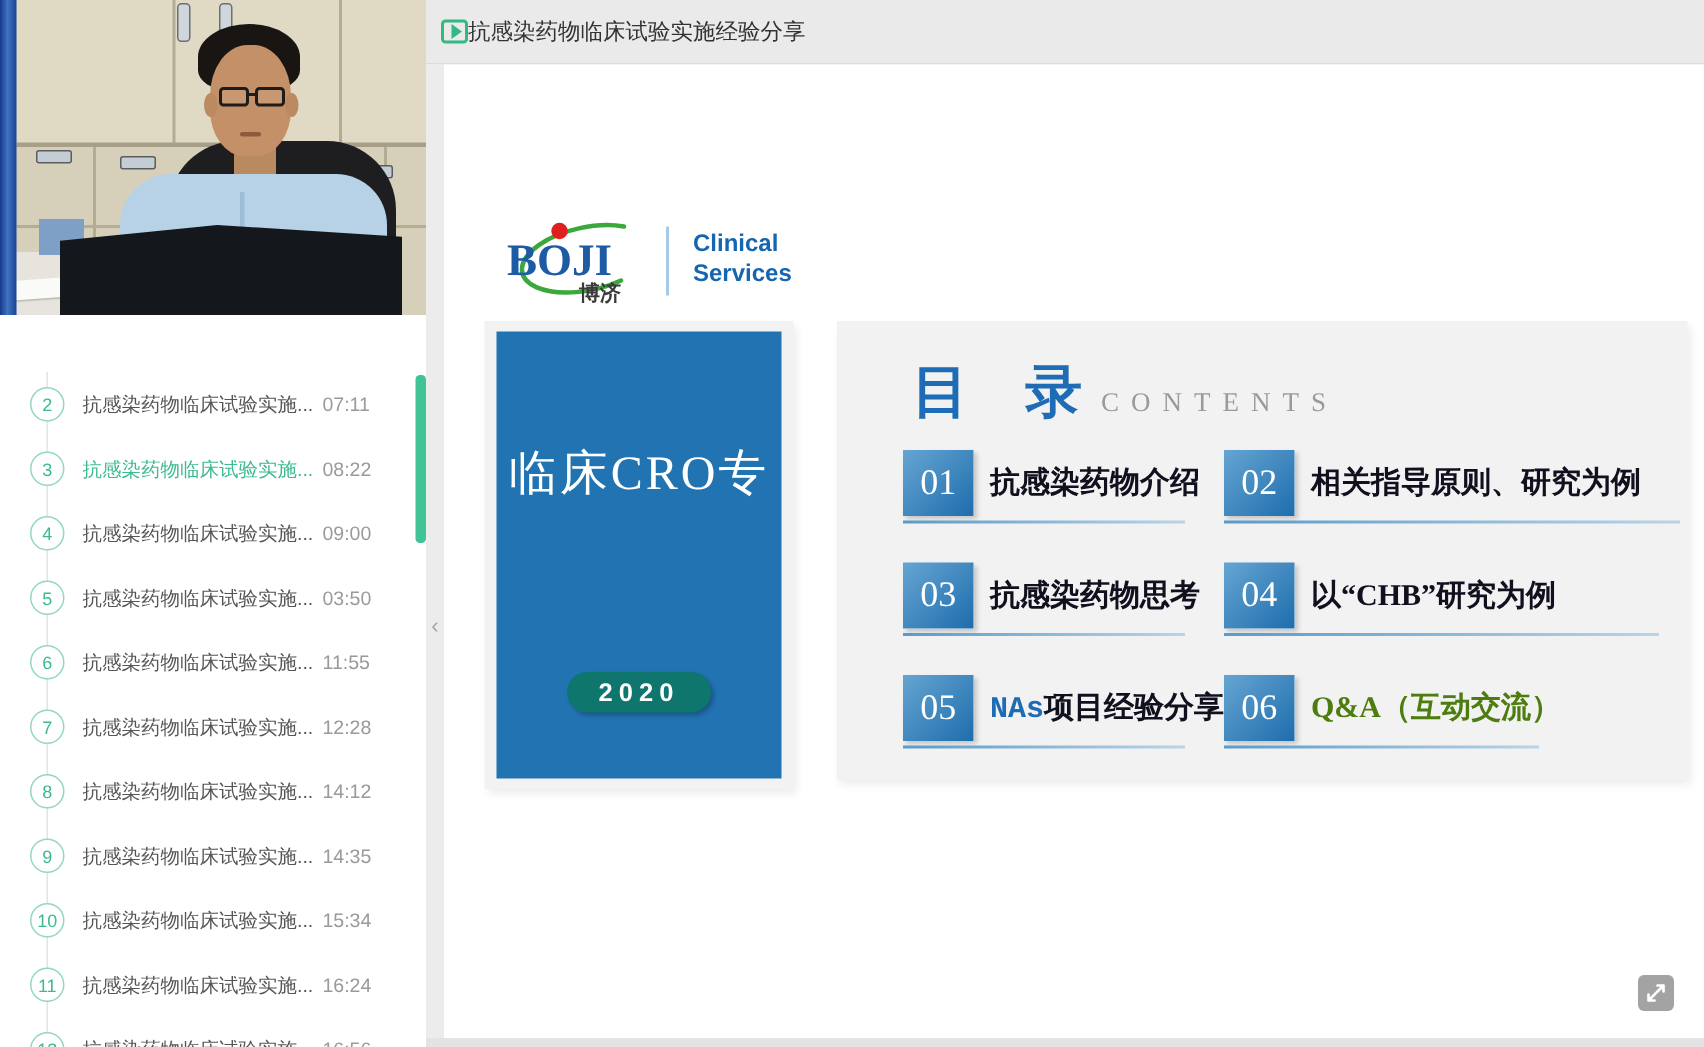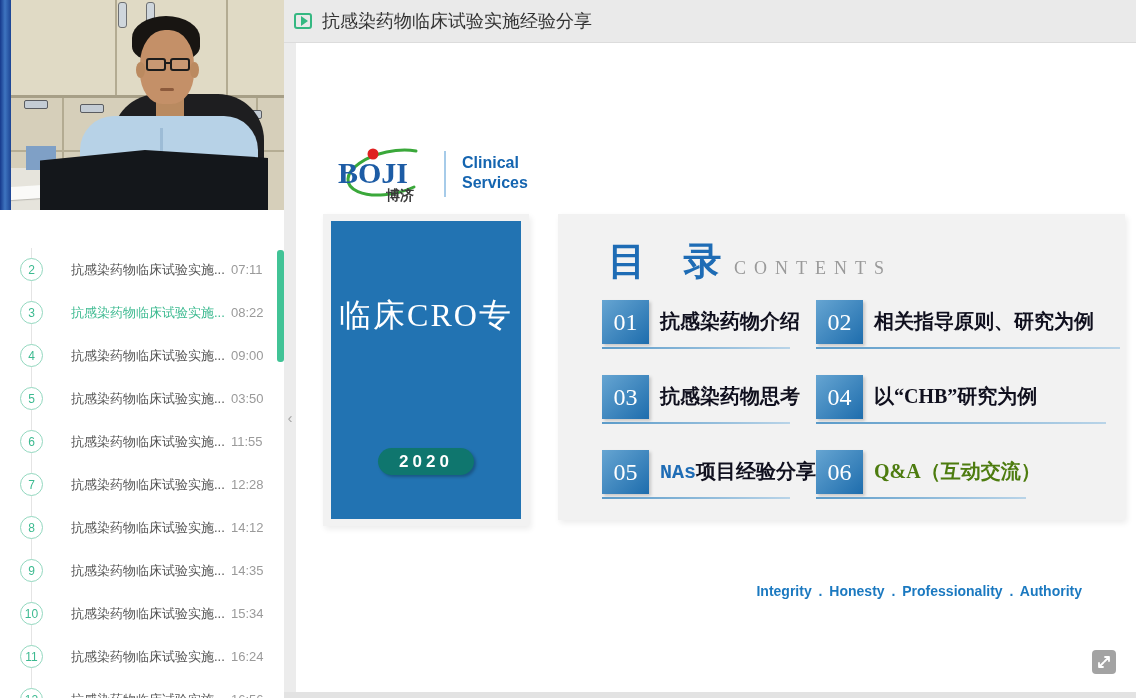--- a/index.html
+++ b/index.html
@@ -41,32 +41,32 @@
   .tabs { position:absolute; left:0; top:210px; width:284px; height:38px; display:flex; background:#f3f3f3; }
   .tab { flex:1; display:flex; align-items:center; justify-content:center; font-size:14px; color:#444; cursor:pointer; }
   .tab.active { background:#fff; color:#3cba90; }
 
   
   .chapters { position:absolute; left:0; top:248px; width:284px; height:450px; background:#fff; overflow:hidden; }
   .ch-row { position:absolute; left:0; width:284px; height:43px; display:flex; align-items:center; cursor:pointer; }
   .ch-line { position:absolute; left:31px; top:0; width:1px; height:43px; background:#e4e4e4; }
   .ch-num { position:relative; margin-left:20px; width:23px; height:23px; border:1px solid #93d8bf; border-radius:50%;
             background:#fff; color:#3cba90; font-size:12px; display:flex; align-items:center; justify-content:center; z-index:1; }
-  .ch-title { margin-left:28px; font-size:13px; color:#555; white-space:nowrap; overflow:hidden; width:158px; }
+  .ch-title { margin-left:12px; font-size:13px; color:#555; white-space:nowrap; overflow:hidden; width:158px; }
   .ch-row.active .ch-title { color:#3cba90; }
   .ch-time { font-size:13px; color:#9a9a9a; margin-left:2px; }
   .scroll-thumb { position:absolute; left:277px; top:250px; width:7px; height:112px; background:#41c396; border-radius:3px; cursor:pointer; }
 
   
   .topbar { position:absolute; left:284px; top:0; width:852px; height:43px; background:#eaeaea; border-bottom:1px solid #dcdcdc;
             display:flex; align-items:center; }
   .play-badge { width:18px; height:16px; border:2px solid #35b882; border-radius:3px; margin-left:10px;
                 display:flex; align-items:center; justify-content:center; }
   .play-badge .tri { width:0; height:0; border-left:7px solid #35b882; border-top:5px solid transparent; border-bottom:5px solid transparent; margin-left:2px; }
-  .topbar-title { margin-left:10px; font-size:18px; color:#333; }
+  .topbar-title { font-size:15px; color:#333; }
 
   .gutter { position:absolute; left:284px; top:43px; width:12px; height:649px; background:#ececec; }
   .gutter .chev { position:absolute; top:366px; left:0; width:12px; text-align:center; color:#a6a6a6; font-size:15px; cursor:pointer; line-height:18px; }
 
   .player { position:absolute; left:296px; top:43px; width:840px; height:649px; background:#fff; overflow:hidden; }
   .bottom-strip { position:absolute; left:284px; top:692px; width:852px; height:6px; background:#e3e3e3; }
 
   
   .logo { position:absolute; left:330px; top:143px; width:270px; height:62px; }
   .logo svg { position:absolute; left:0; top:0; }
@@ -284,21 +284,20 @@
       <div class="toc-label"><span class="pfx">NAs</span>项目经验分享</div>
       <div class="toc-underline" style="width: 188px;"></div>
     </div>
       <div class="toc-item red" style="left: 816px; top: 450px;">
       <div class="toc-box">06</div>
       <div class="toc-label">Q&amp;A（互动交流）</div>
       <div class="toc-underline" style="width: 210px;"></div>
     </div>
     </div>
 
-  <div class="motto">Integrity . Honesty .  Professionality .  Authority</div>
 
   <div class="expand-btn">
     <svg width="14" height="14" viewBox="0 0 14 14">
       <path d="M8 2 L12 2 L12 6 M12 2 L7.5 6.5 M6 12 L2 12 L2 8 M2 12 L6.5 7.5" stroke="#fff" stroke-width="1.8" fill="none" stroke-linecap="round" stroke-linejoin="round"></path>
     </svg>
   </div>
 
   <div class="bottom-strip"></div>
 </div>
 

